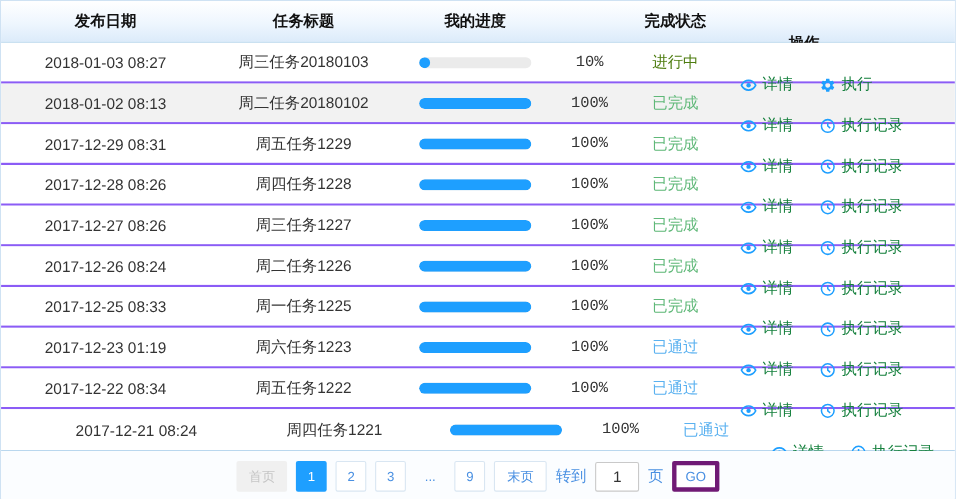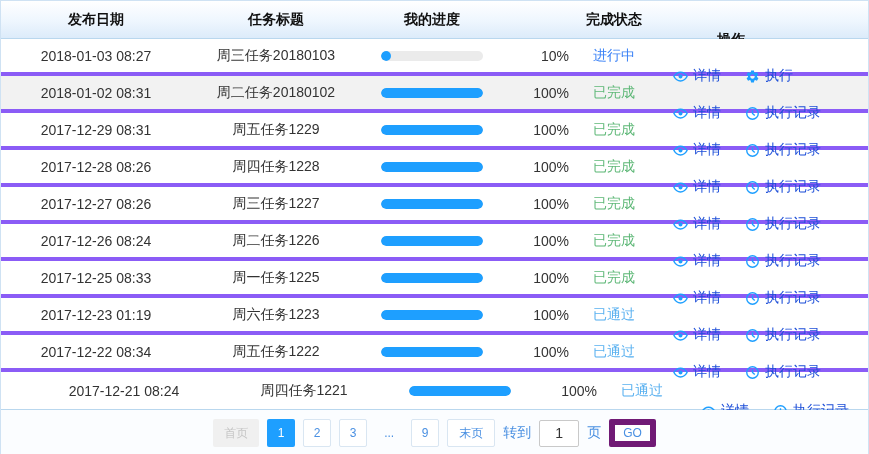--- a/index.html
+++ b/index.html
@@ -22,66 +22,66 @@
     height: 38px; flex: 0 0 38px;
     background: linear-gradient(to bottom, #ffffff 0%, #eef6fe 55%, #dcebfa 100%);
     border-bottom: 1px solid #b9d7ee;
     font-weight: bold; color: #111;
   }
   .tbody { background: #fff; border-bottom: 1px solid #b9d7ee; }
   .row {
     display: flex; align-items: center;
     height: 37px;
     background: #fff;
-    border-bottom: 4px solid #8b5cf6;
+    border-bottom: 2px solid #8b5cf6;
   }
   .row:last-child { border-bottom: none; padding-left: 28px; }
   .row.highlight { background: #f2f2f2; }
   .c-date   { width: 190px; text-align: center; }
   .c-title  { width: 170px; text-align: center; }
   .c-bar    { width: 142px; display: flex; justify-content: center; }
-  .c-pct    { width: 66px;  text-align: right; }
+  .c-pct    { width: 66px;  text-align: center; font-family: Liberation Mono, monospace; }
   .c-status { width: 90px;  text-align: center; }
   .c-actions{ flex: 1; display: flex; align-items: center; gap: 24px; padding-left: 14px; margin-top: 41px; }
   .thead .c-actions { padding-left: 58px; font-weight: bold; }
   
   .bar-track {
     width: 102px; height: 10px;
     background: #ebebeb; border-radius: 5px;
     overflow: hidden;
   }
   .bar-fill {
     height: 100%; border-radius: 5px;
     background: var(--accent, #1E9FFF);
   }
   
   .action {
     display: inline-flex; align-items: center; gap: 5px;
-    color: #1d4ed8; cursor: pointer; white-space: nowrap;
+    color: #15803d; cursor: pointer; white-space: nowrap;
   }
   .action .ico { width: 15px; height: 15px; color: var(--accent, #1E9FFF); display: inline-flex; }
   .action .ico svg { width: 100%; height: 100%; }
   
   .pager {
     height: 46px; flex: 0 0 46px;
     display: flex; align-items: center; justify-content: center;
     gap: 8px; background: #fbfdff;
   }
   .pg {
     height: 28px; min-width: 28px;
     display: inline-flex; align-items: center; justify-content: center;
     padding: 0 5px; border-radius: 2px; font-size: 12px;
     cursor: pointer; user-select: none;
   }
   .pg-disabled { background: #f0f0f0; color: #c6c6c6; padding: 0 11px; cursor: default; }
   .pg-active   { background: var(--accent, #1E9FFF); color: #fff; }
   .pg-page     { background: #fff; border: 1px solid #d9e6f2; color: var(--page-text, #4a90e2); }
   .pg-ellipsis { background: transparent; color: var(--page-text, #4a90e2); cursor: default; }
   .pg-nav      { background: #fff; border: 1px solid #d9e6f2; color: var(--page-text, #4a90e2); padding: 0 11px; }
-  .pg-go       { background: #fff; border: 6px solid #701a75; color: var(--page-text, #4a90e2); padding: 0 8px; text-align: center; }
+  .pg-go       { background: #fff; border: 4px solid #701a75; color: var(--page-text, #4a90e2); padding: 0 8px; text-align: center; }
   .goto-label  { color: var(--page-text, #4a90e2); }
   .goto-input {
     width: 40px; height: 27px;
     border: 1px solid #c9c9c9; border-radius: 2px;
     text-align: center; font-size: 14px; color: #333;
     font-family: "Liberation Sans", "DejaVu Sans", sans-serif;
     outline: none; background: #fff;
   }
 </style>
 </head>
@@ -101,21 +101,21 @@
   <div class="tbody">
     <div class="row">
       <div class="c-date">2018-01-03 08:27</div>
       <div class="c-title">周三任务20180103</div>
       <div class="c-bar">
         <div class="bar-track">
           <div class="bar-fill" style="width: 10%;"></div>
         </div>
       </div>
       <div class="c-pct">10%</div>
-      <div class="c-status status" style="color: #3b82f6;">进行中</div>
+      <div class="c-status status" style="color: #4d7c0f;">进行中</div>
       <div class="c-actions">
         <span class="action">
           <span class="ico">
             <svg viewBox="0 0 24 24" fill="none" stroke="currentColor" stroke-width="2.4">
               <path d="M1.5 12S5.5 5 12 5s10.5 7 10.5 7-4 7-10.5 7S1.5 12 1.5 12z"></path>
               <circle cx="12" cy="12" r="3.2" fill="currentColor" stroke="none"></circle>
             </svg>
           </span>
           <span>详情</span>
         </span>
@@ -125,21 +125,21 @@
               <path d="M19.14 12.94c.04-.3.06-.61.06-.94 0-.32-.02-.64-.07-.94l2.03-1.58c.18-.14.23-.41.12-.61l-1.92-3.32c-.12-.22-.37-.29-.59-.22l-2.39.96c-.5-.38-1.03-.7-1.62-.94l-.36-2.54c-.04-.24-.24-.41-.48-.41h-3.84c-.24 0-.43.17-.47.41l-.36 2.54c-.59.24-1.13.57-1.62.94l-2.39-.96c-.22-.08-.47 0-.59.22L2.74 8.87c-.12.21-.08.47.12.61l2.03 1.58c-.05.3-.09.63-.09.94s.02.64.07.94l-2.03 1.58c-.18.14-.23.41-.12.61l1.92 3.32c.12.22.37.29.59.22l2.39-.96c.5.38 1.03.7 1.62.94l.36 2.54c.05.24.24.41.48.41h3.84c.24 0 .44-.17.47-.41l.36-2.54c.59-.24 1.13-.56 1.62-.94l2.39.96c.22.08.47 0 .59-.22l1.92-3.32c.12-.22.07-.47-.12-.61l-2.01-1.58zM12 15.6c-1.98 0-3.6-1.62-3.6-3.6s1.62-3.6 3.6-3.6 3.6 1.62 3.6 3.6-1.62 3.6-3.6 3.6z"></path>
             </svg>
           </span>
 
           <span>执行</span>
         </span>
       </div>
     </div>
 
     <div class="row highlight">
-      <div class="c-date">2018-01-02 08:31</div>
+      <div class="c-date">2018-01-02 08:13</div>
       <div class="c-title">周二任务20180102</div>
       <div class="c-bar">
         <div class="bar-track">
           <div class="bar-fill" style="width: 100%;"></div>
         </div>
       </div>
       <div class="c-pct">100%</div>
       <div class="c-status status" style="color: rgb(95, 184, 120);">已完成</div>
       <div class="c-actions">
         <span class="action">

